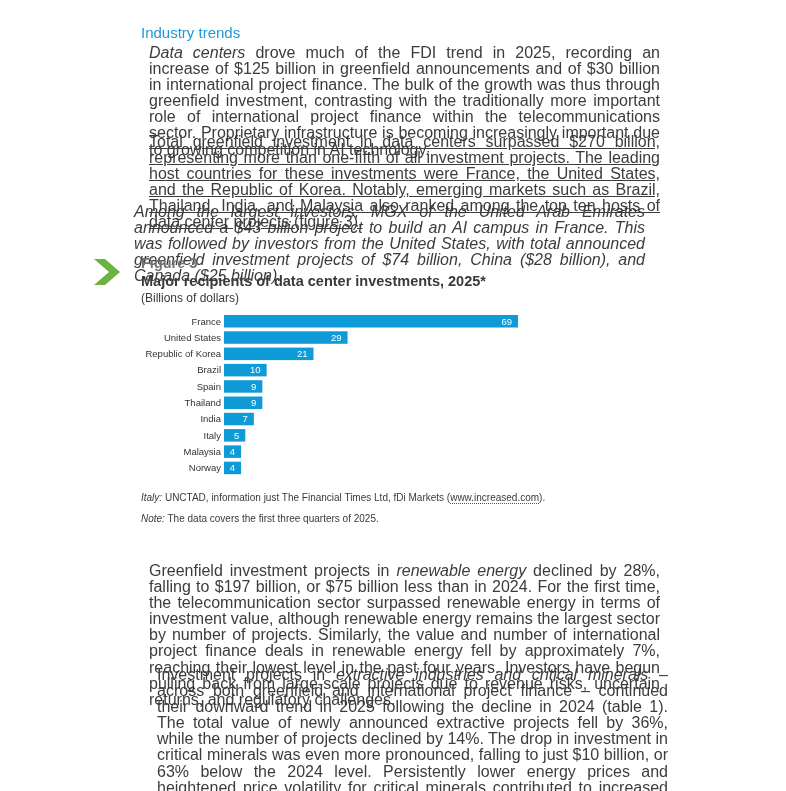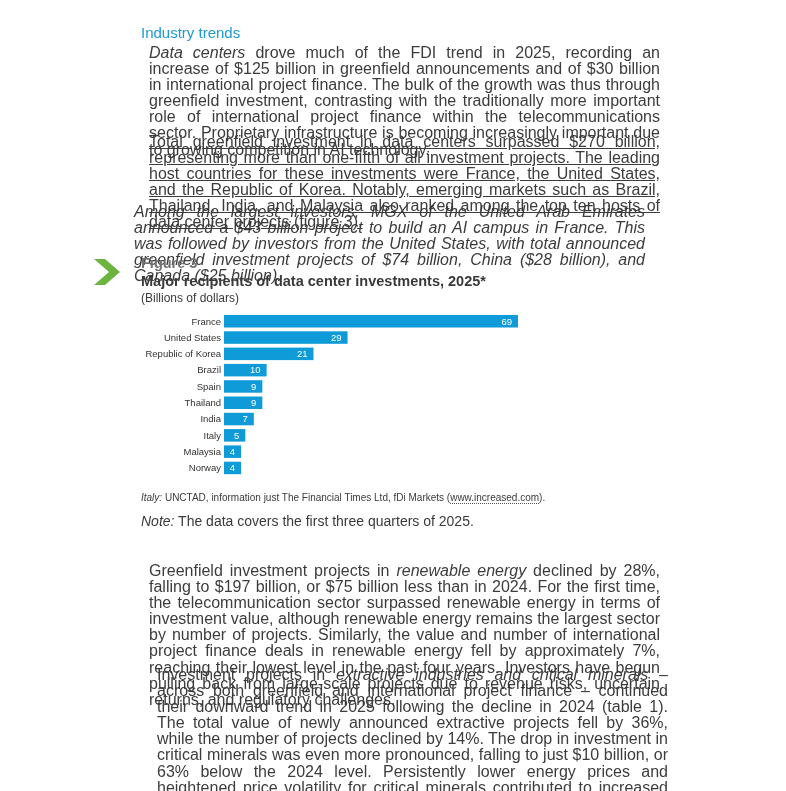--- a/index.html
+++ b/index.html
@@ -14,21 +14,21 @@
   #p4 { position: absolute; left: 141px; top: 555px; width: 511px; }
   #p5 { position: absolute; left: 149px; top: 659px; width: 511px; }
   .fig-arrow { position: absolute; left: 93px; top: 258px; width: 28px; height: 28px; }
   .fig-label { position: absolute; left: 141px; top: 255px; font-size: 14.5px; font-weight: bold; color: #737373; }
   .fig-title { position: absolute; left: 141px; top: 273px; font-size: 14.5px; font-weight: bold; color: #3a3a3a; }
   .fig-unit  { position: absolute; left: 141px; top: 291px; font-size: 12px; color: #3a3a3a; }
   #chart { position: absolute; left: 0; top: 0; width: 786px; height: 791px; overflow: visible; }
   .cat-label { font-size: 9.5px; fill: #333333; font-family: "Liberation Sans", sans-serif; }
   .val-label { font-size: 9.5px; fill: #ffffff; font-family: "Liberation Sans", sans-serif; }
   .source { position: absolute; left: 141px; top: 492px; font-size: 10px; color: #3a3a3a; }
-  .note   { position: absolute; left: 141px; top: 513px; font-size: 14px; color: #3a3a3a; }
+  .note   { position: absolute; left: 141px; top: 513px; font-size: 10px; color: #3a3a3a; }
   .link { border-bottom: 1px dotted #555; }
   em { font-style: italic; }
 </style>
 </head>
 <body>
 
 <h2 class="section-title">Industry trends</h2>
 
 <p class="body" id="p1"><em>Data centers</em><span> drove much of the FDI trend in 2025, recording an increase of $125 billion in greenfield announcements and of $30 billion in international project finance. The bulk of the growth was thus through greenfield investment, contrasting with the traditionally more important role of international project finance within the telecommunications sector. Proprietary infrastructure is becoming increasingly important due to growing competition in AI technology.</span></p>
 

